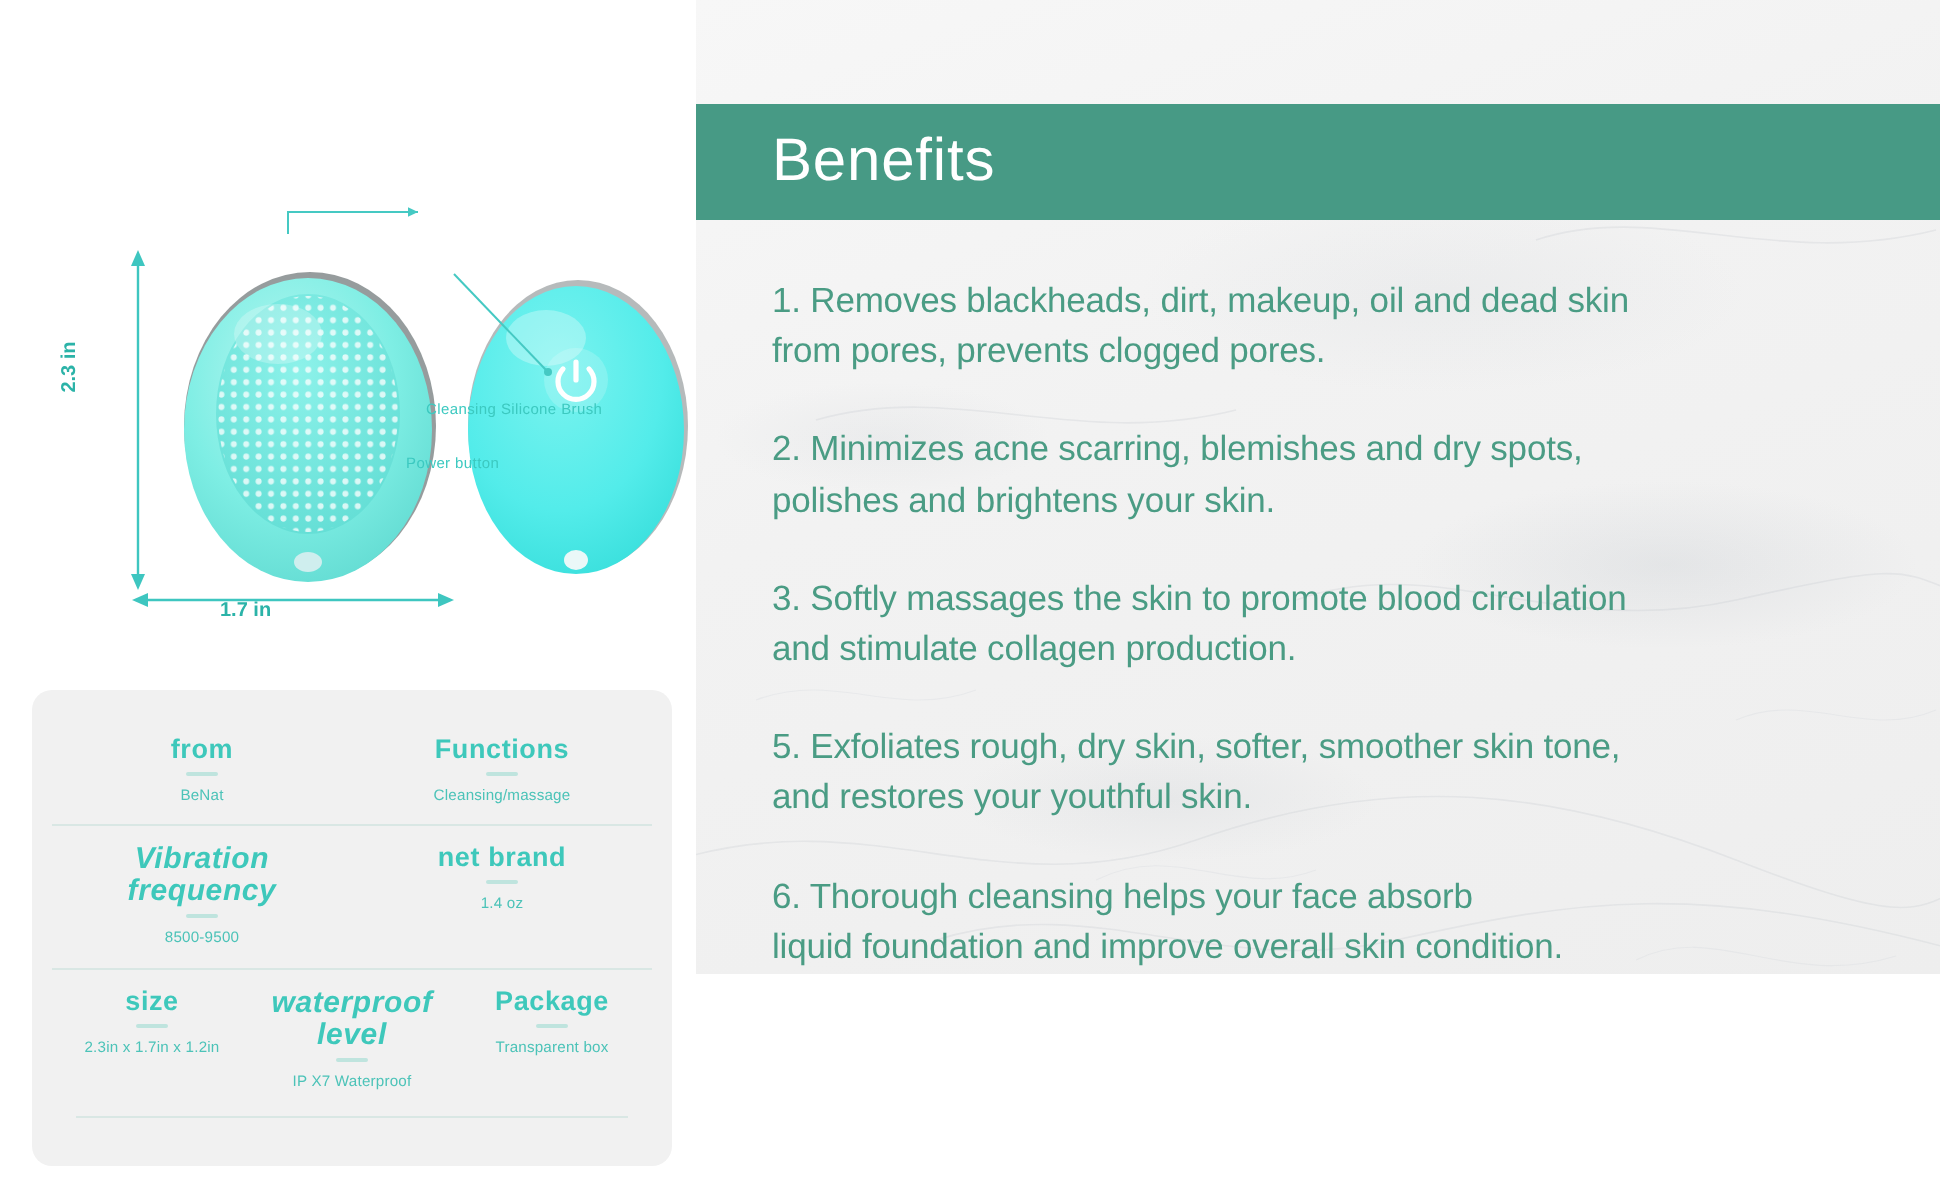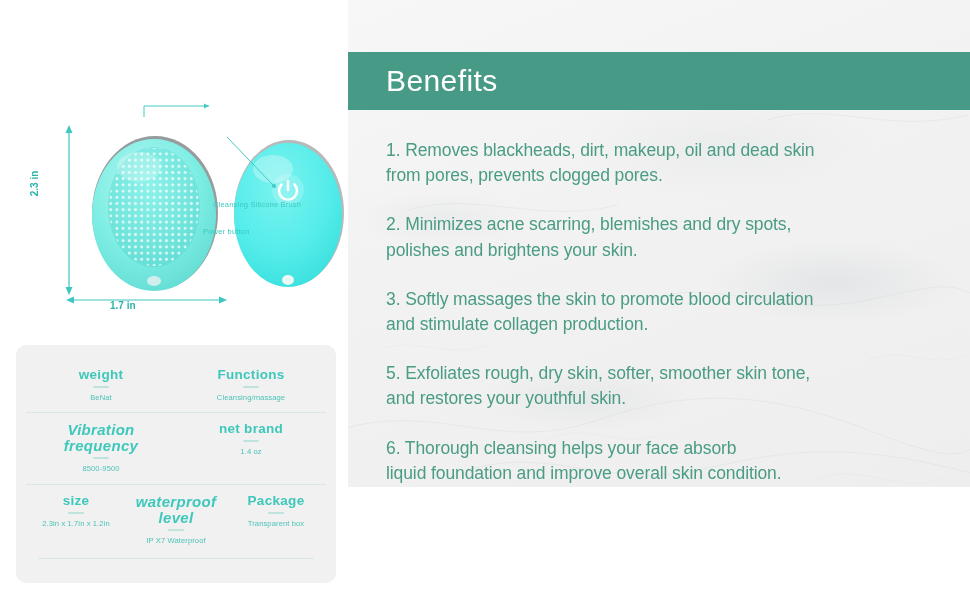--- a/index.html
+++ b/index.html
@@ -180,21 +180,21 @@
       <span class="callout-label lbl-power">Power button</span>
     </div>
 
     <span class="dim-label dim-v">2.3 in</span>
     <span class="dim-label dim-h">1.7 in</span>
 
     <div class="spec-card">
 
       <div class="spec-row">
         <div class="spec-cell">
-          <div class="spec-key">weight</div>
+          <div class="spec-key">from</div>
           <div class="spec-underline"></div>
           <div class="spec-val">BeNat</div>
         </div>
         <div class="spec-cell">
           <div class="spec-key">Functions</div>
           <div class="spec-underline"></div>
           <div class="spec-val">Cleansing/massage</div>
         </div>
       </div>
 

